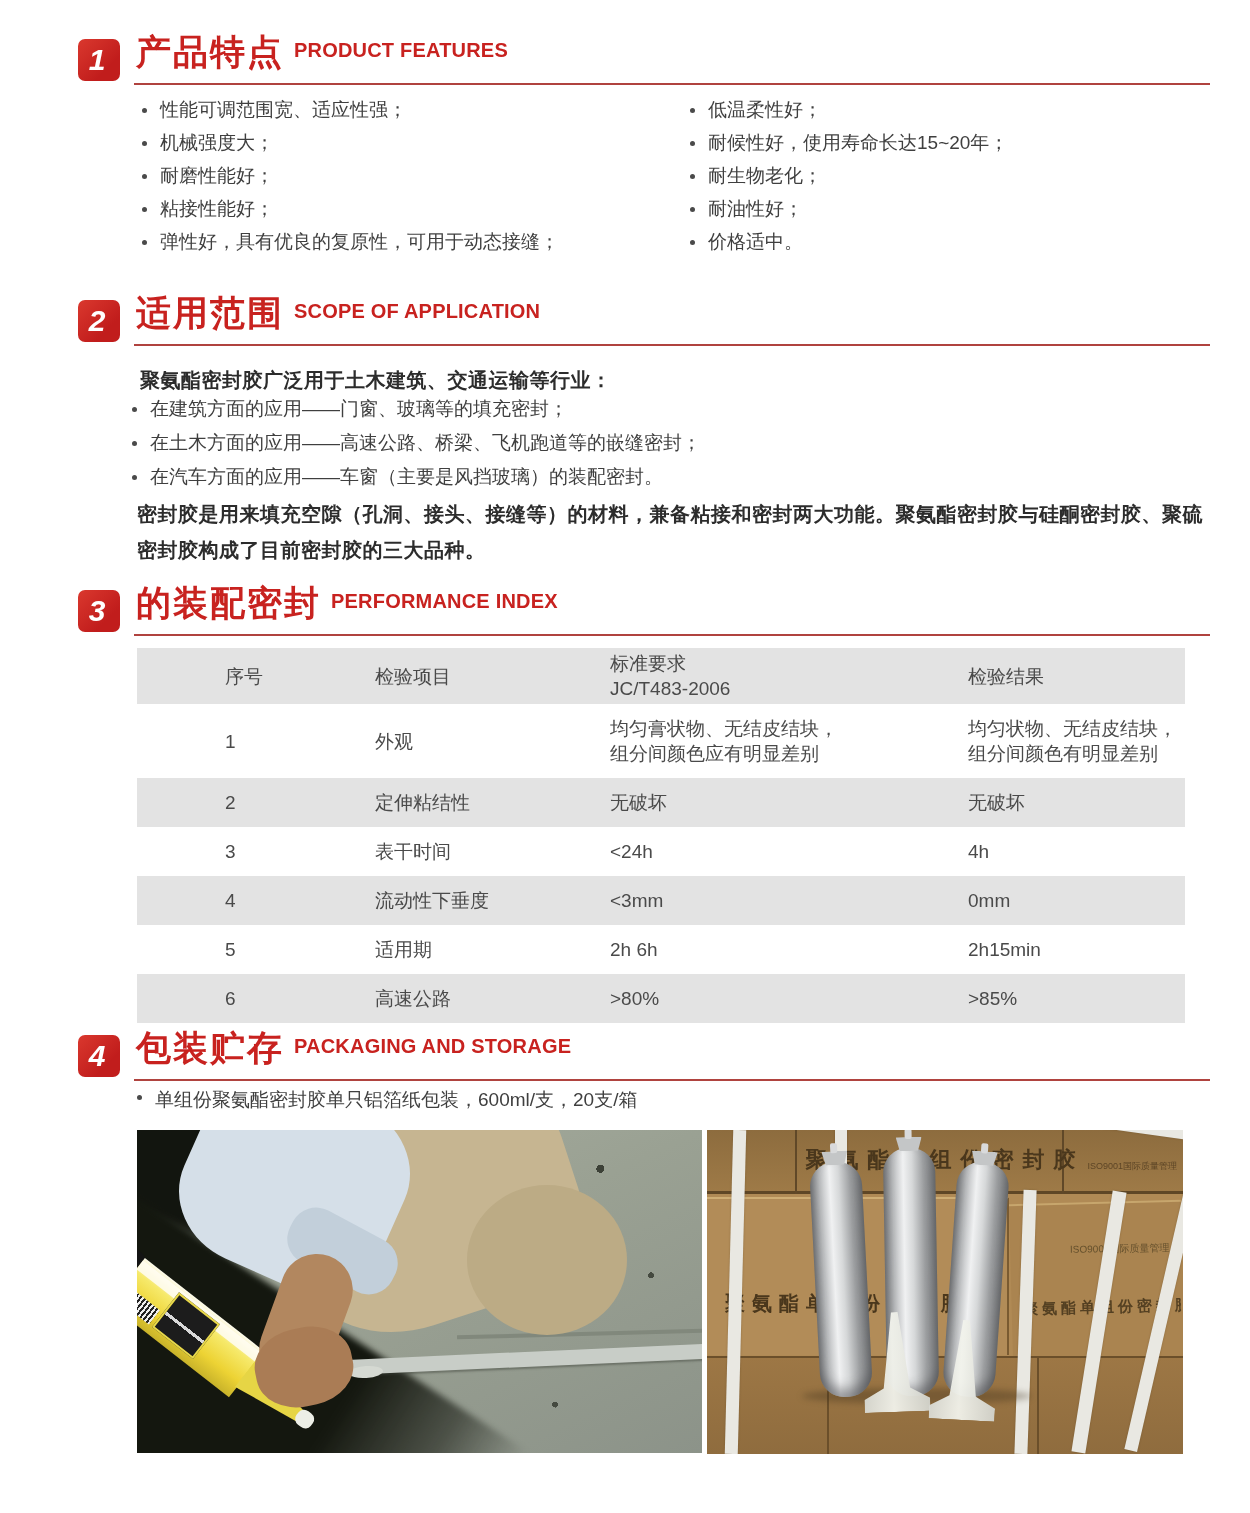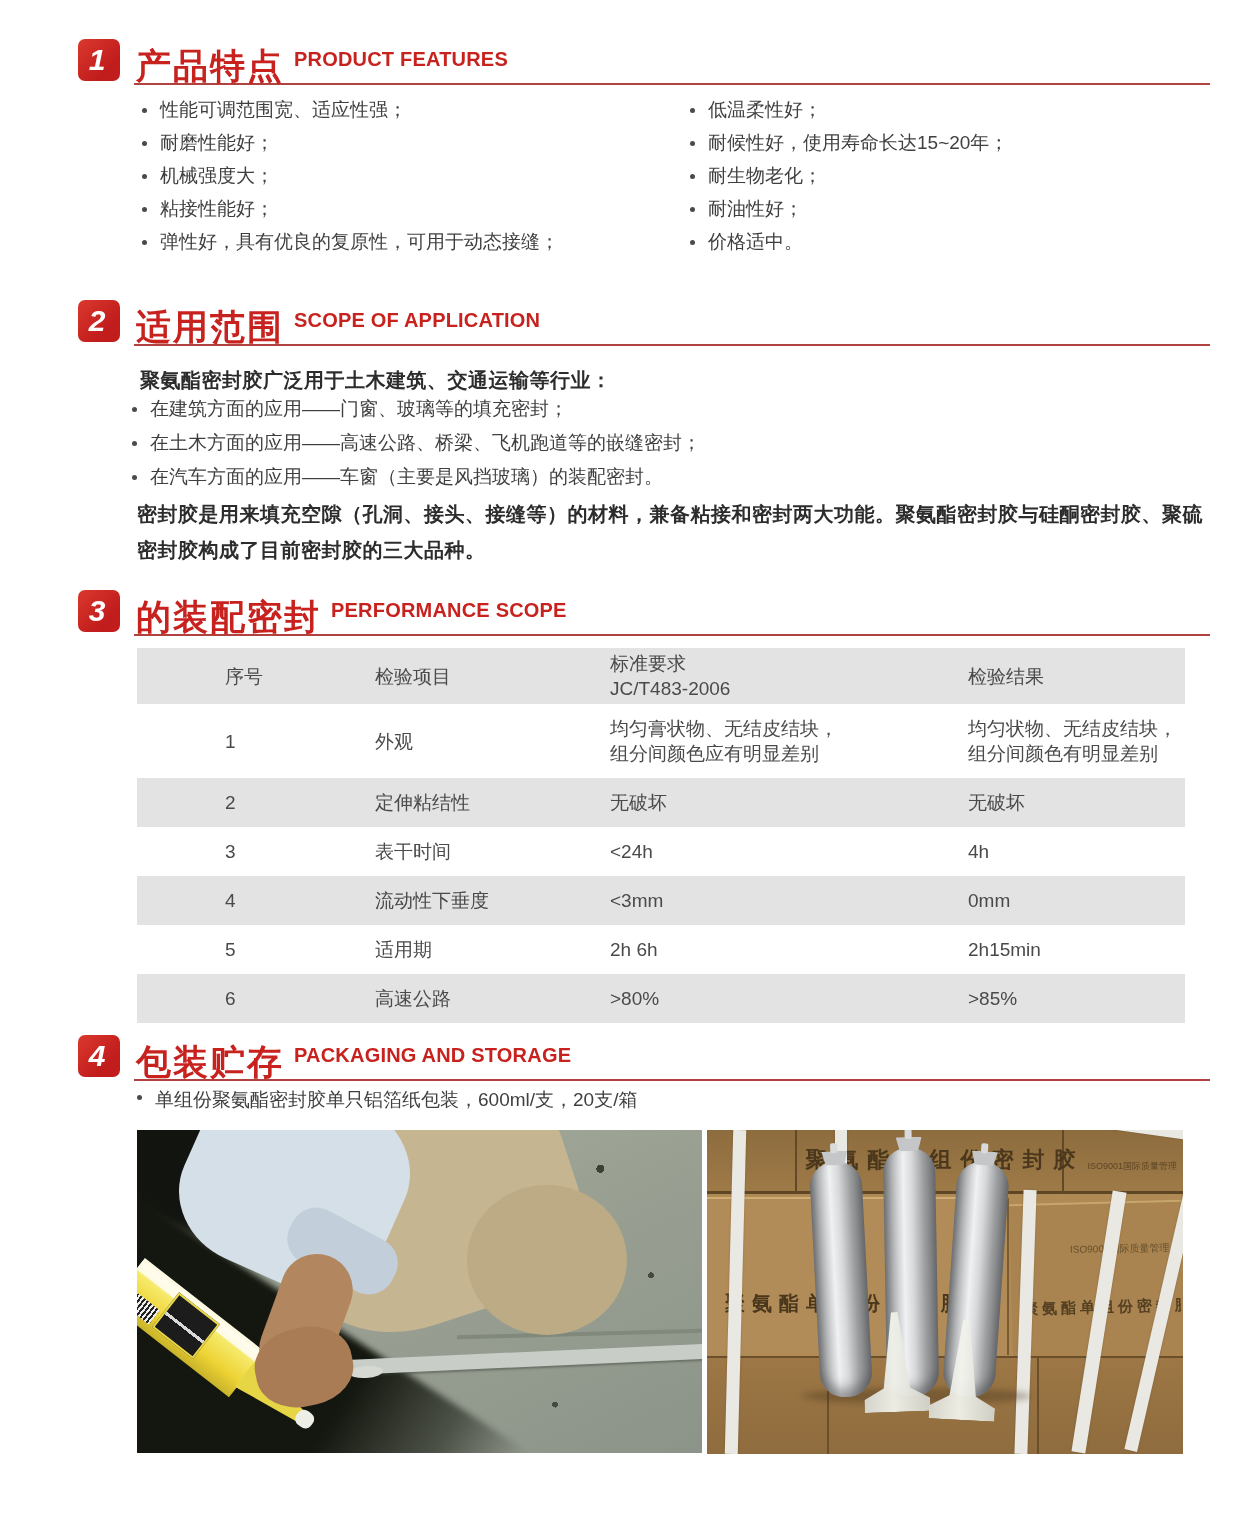--- a/index.html
+++ b/index.html
@@ -7,21 +7,21 @@
   body { width:1250px; font-family:"Liberation Sans","DejaVu Sans",sans-serif; }
   .page { position:relative; width:1250px; height:1513px; background:#fff; overflow:hidden; }
 
   
   .sec-header { position:absolute; left:78px; right:40px; height:46px; }
   .sec-rule { position:absolute; left:56px; right:0; bottom:0; height:2px; background:#b0433f; }
   .sec-badge { position:absolute; left:0; top:0; width:42px; height:42px; border-radius:7px;
     background:linear-gradient(135deg,#da382e 0%,#c11d1c 70%); color:#fff; font-style:italic;
     font-weight:bold; font-size:30px; display:flex; align-items:center; justify-content:center;
     padding-right:4px; }
-  .sec-titles { position:absolute; left:58px; bottom:2px; display:flex; align-items:flex-start; white-space:nowrap; }
+  .sec-titles { position:absolute; left:58px; bottom:16px; display:flex; align-items:center; white-space:nowrap; }
   .sec-title-zh { font-size:35px; font-weight:800; color:#c8221f; line-height:1; letter-spacing:2px; }
   .sec-title-en { font-size:20px; font-weight:700; color:#c8221f; margin-left:10px; padding-bottom:2px; letter-spacing:0.2px; }
 
   
   .blist { position:absolute; font-size:19px; color:#3f3f3f; }
   .bitem { display:flex; align-items:flex-start; margin-bottom:13px; line-height:20px; }
   .bdot { width:5px; height:5px; border-radius:50%; background:#4a4a4a; margin:8px 13px 0 0; flex:none; }
 
   .s2-intro { position:absolute; left:140px; top:367px; font-size:20px; font-weight:700; color:#2c2c2c; letter-spacing:0.5px; }
   .s2-par { position:absolute; left:137px; top:496px; width:1078px; font-size:20px; font-weight:700;
@@ -159,25 +159,25 @@
     </div>
   </div>
 
   <div class="blist" style="left:142px; top:100px; width:490px;">
     <div class="bitem">
         <span class="bdot"></span>
         <span>性能可调范围宽、适应性强；</span>
       </div>
     <div class="bitem">
         <span class="bdot"></span>
+        <span>机械强度大；</span>
+      </div>
+    <div class="bitem">
+        <span class="bdot"></span>
         <span>耐磨性能好；</span>
-      </div>
-    <div class="bitem">
-        <span class="bdot"></span>
-        <span>机械强度大；</span>
       </div>
     <div class="bitem">
         <span class="bdot"></span>
         <span>粘接性能好；</span>
       </div>
     <div class="bitem">
         <span class="bdot"></span>
         <span>弹性好，具有优良的复原性，可用于动态接缝；</span>
       </div>
   </div>
@@ -235,21 +235,21 @@
 
   <div class="s2-par">密封胶是用来填充空隙（孔洞、接头、接缝等）的材料，兼备粘接和密封两大功能。聚氨酯密封胶与硅酮密封胶、聚硫密封胶构成了目前密封胶的三大品种。</div>
 
   <div class="sec-header" style="top:590px;">
     <div class="sec-rule"></div>
     <div class="sec-badge">
       <span>3</span>
     </div>
     <div class="sec-titles">
       <span class="sec-title-zh">的装配密封</span>
-      <span class="sec-title-en">PERFORMANCE SCOPE</span>
+      <span class="sec-title-en">PERFORMANCE INDEX</span>
     </div>
   </div>
 
   <table class="ptable">
     <tbody>
         <tr class="hdr">
       <td class="c1">序号</td>
       <td class="c2">检验项目</td>
       <td class="c3">标准要求
 JC/T483-2006</td>

